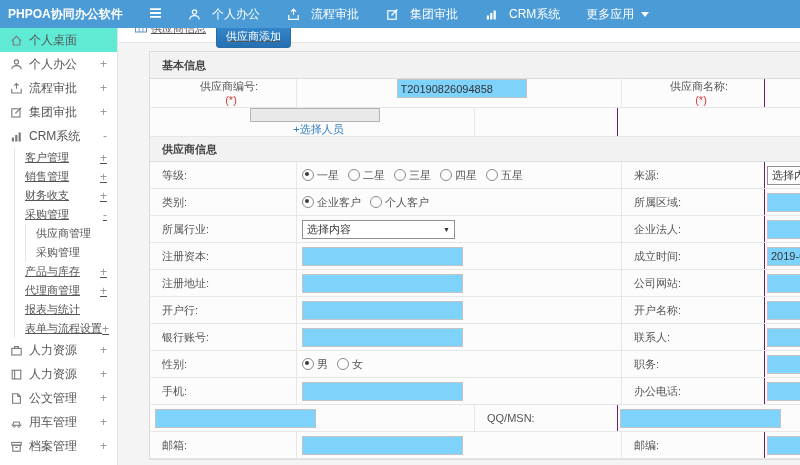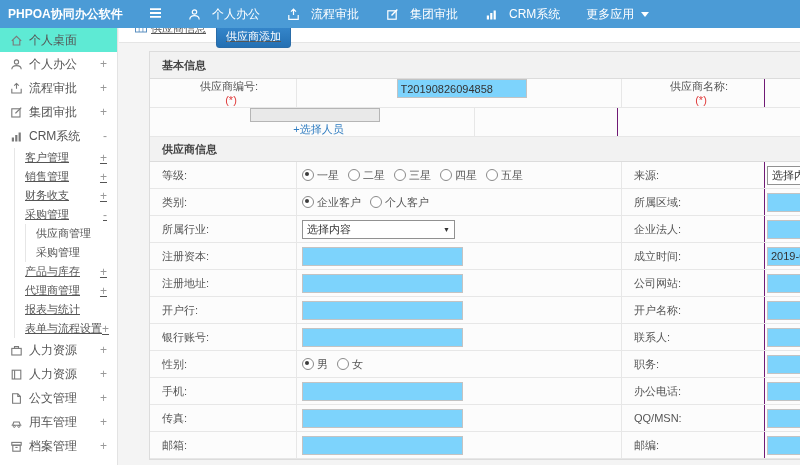--- a/index.html
+++ b/index.html
@@ -489,23 +489,20 @@
           </div>
         <div class="fc c3 h26">
             <span>办公电话:</span>
           </div>
         <div class="fc c4 h26">
             <input class="txt" value="" style="">
           </div>
       </div>
 
       <div class="frow">
-        <div class="fc c1 h26">
-            <span>传真:</span>
-          </div>
         <div class="fc c2 h26">
             <input class="txt" value="" style="">
           </div>
         <div class="fc c3 h26">
             <span>QQ/MSN:</span>
           </div>
         <div class="fc c4 h26">
             <input class="txt" value="" style="">
           </div>
       </div>

